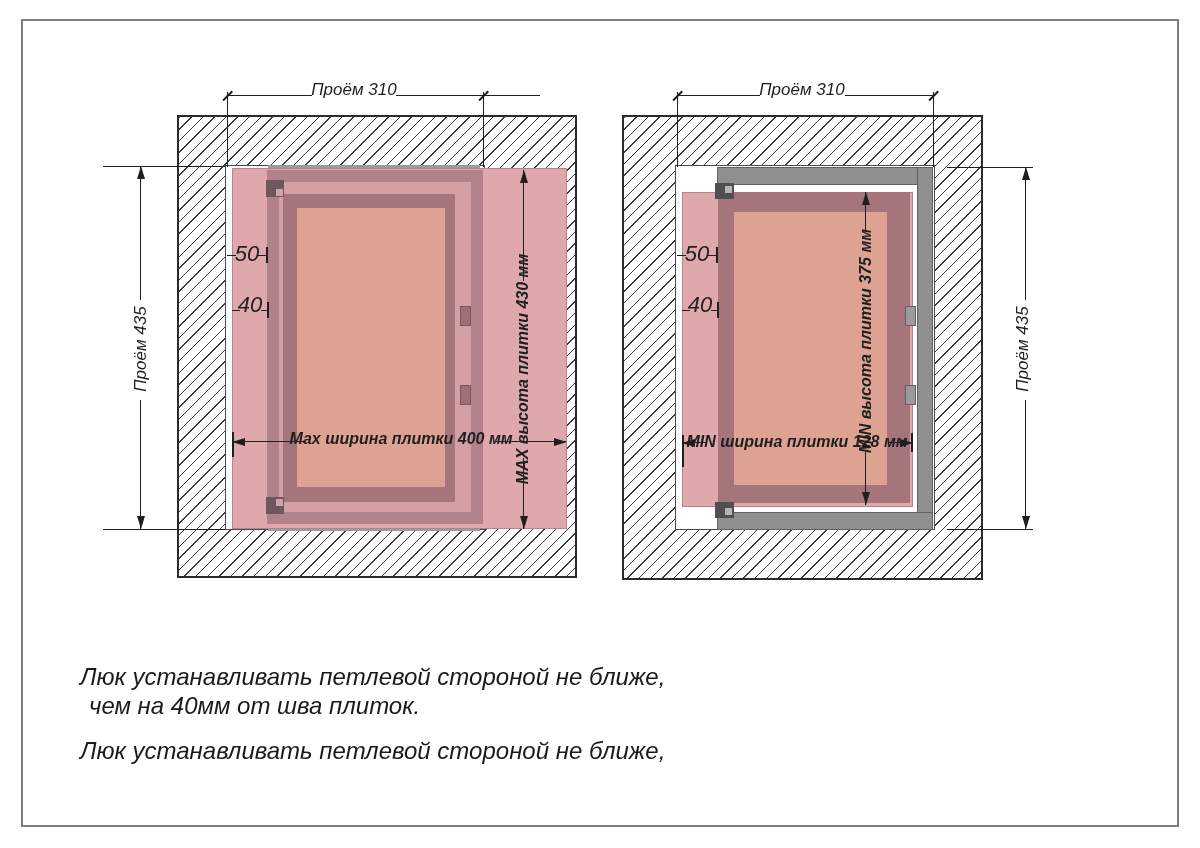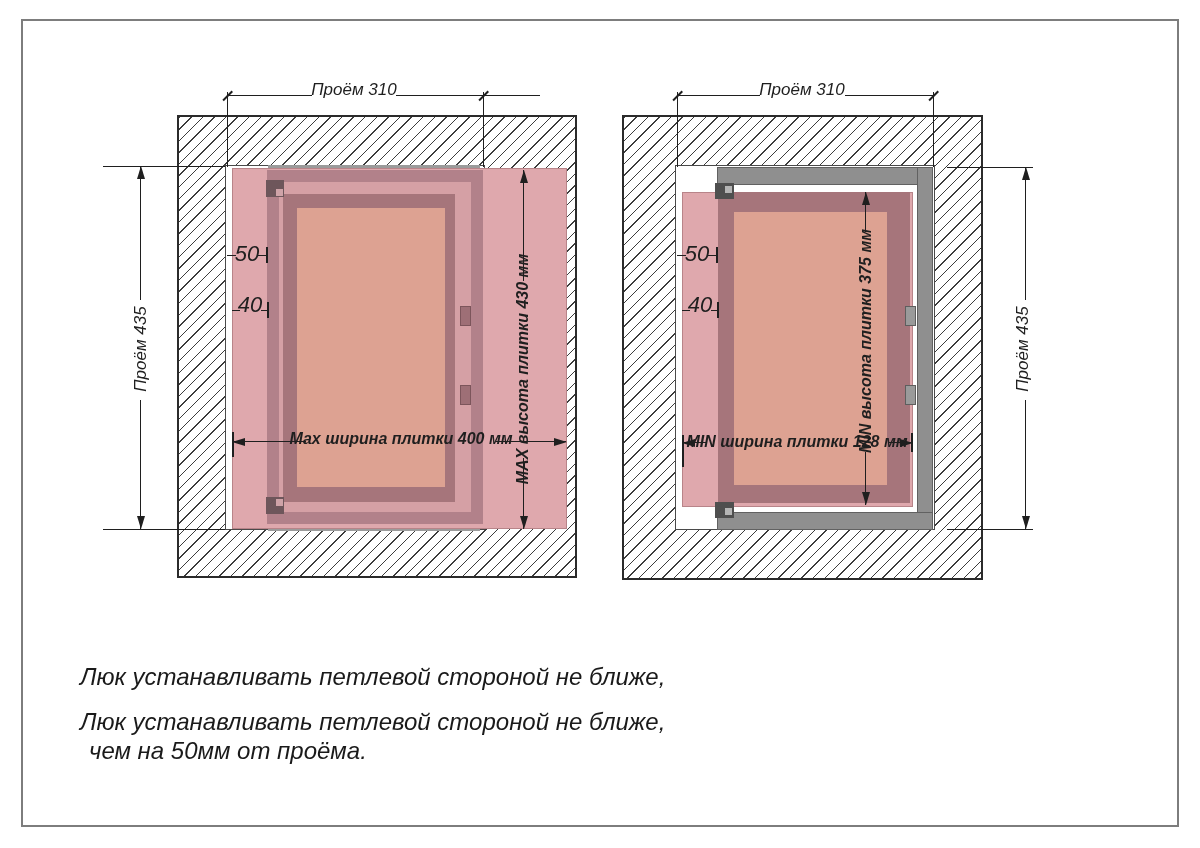--- a/index.html
+++ b/index.html
@@ -150,20 +150,20 @@
 
   <div class="el vline" style="left:865px;top:192px;height:40px;"></div>
   <div class="el vline" style="left:865px;top:452px;height:53px;"></div>
   <div class="el arr-up" style="left:861.5px;top:192px;"></div>
   <div class="el arr-down" style="left:861.5px;top:492px;"></div>
   <div class="el dimtext bold vert" style="left:866px;top:341px;">MIN высота плитки 375 мм</div>
 
   <div class="el notes" style="left:80px;top:662px;width:640px;">
     <div>
       <div>Люк устанавливать петлевой стороной не ближе,</div>
+      <div class="indent">чем на 40мм от шва плиток.</div>
     </div>
     <div class="p2">
       <div>Люк устанавливать петлевой стороной не ближе,</div>
-      <div class="indent">чем на 50мм от проёма.</div>
     </div>
   </div>
 
 </div>
 
 </body></html>

